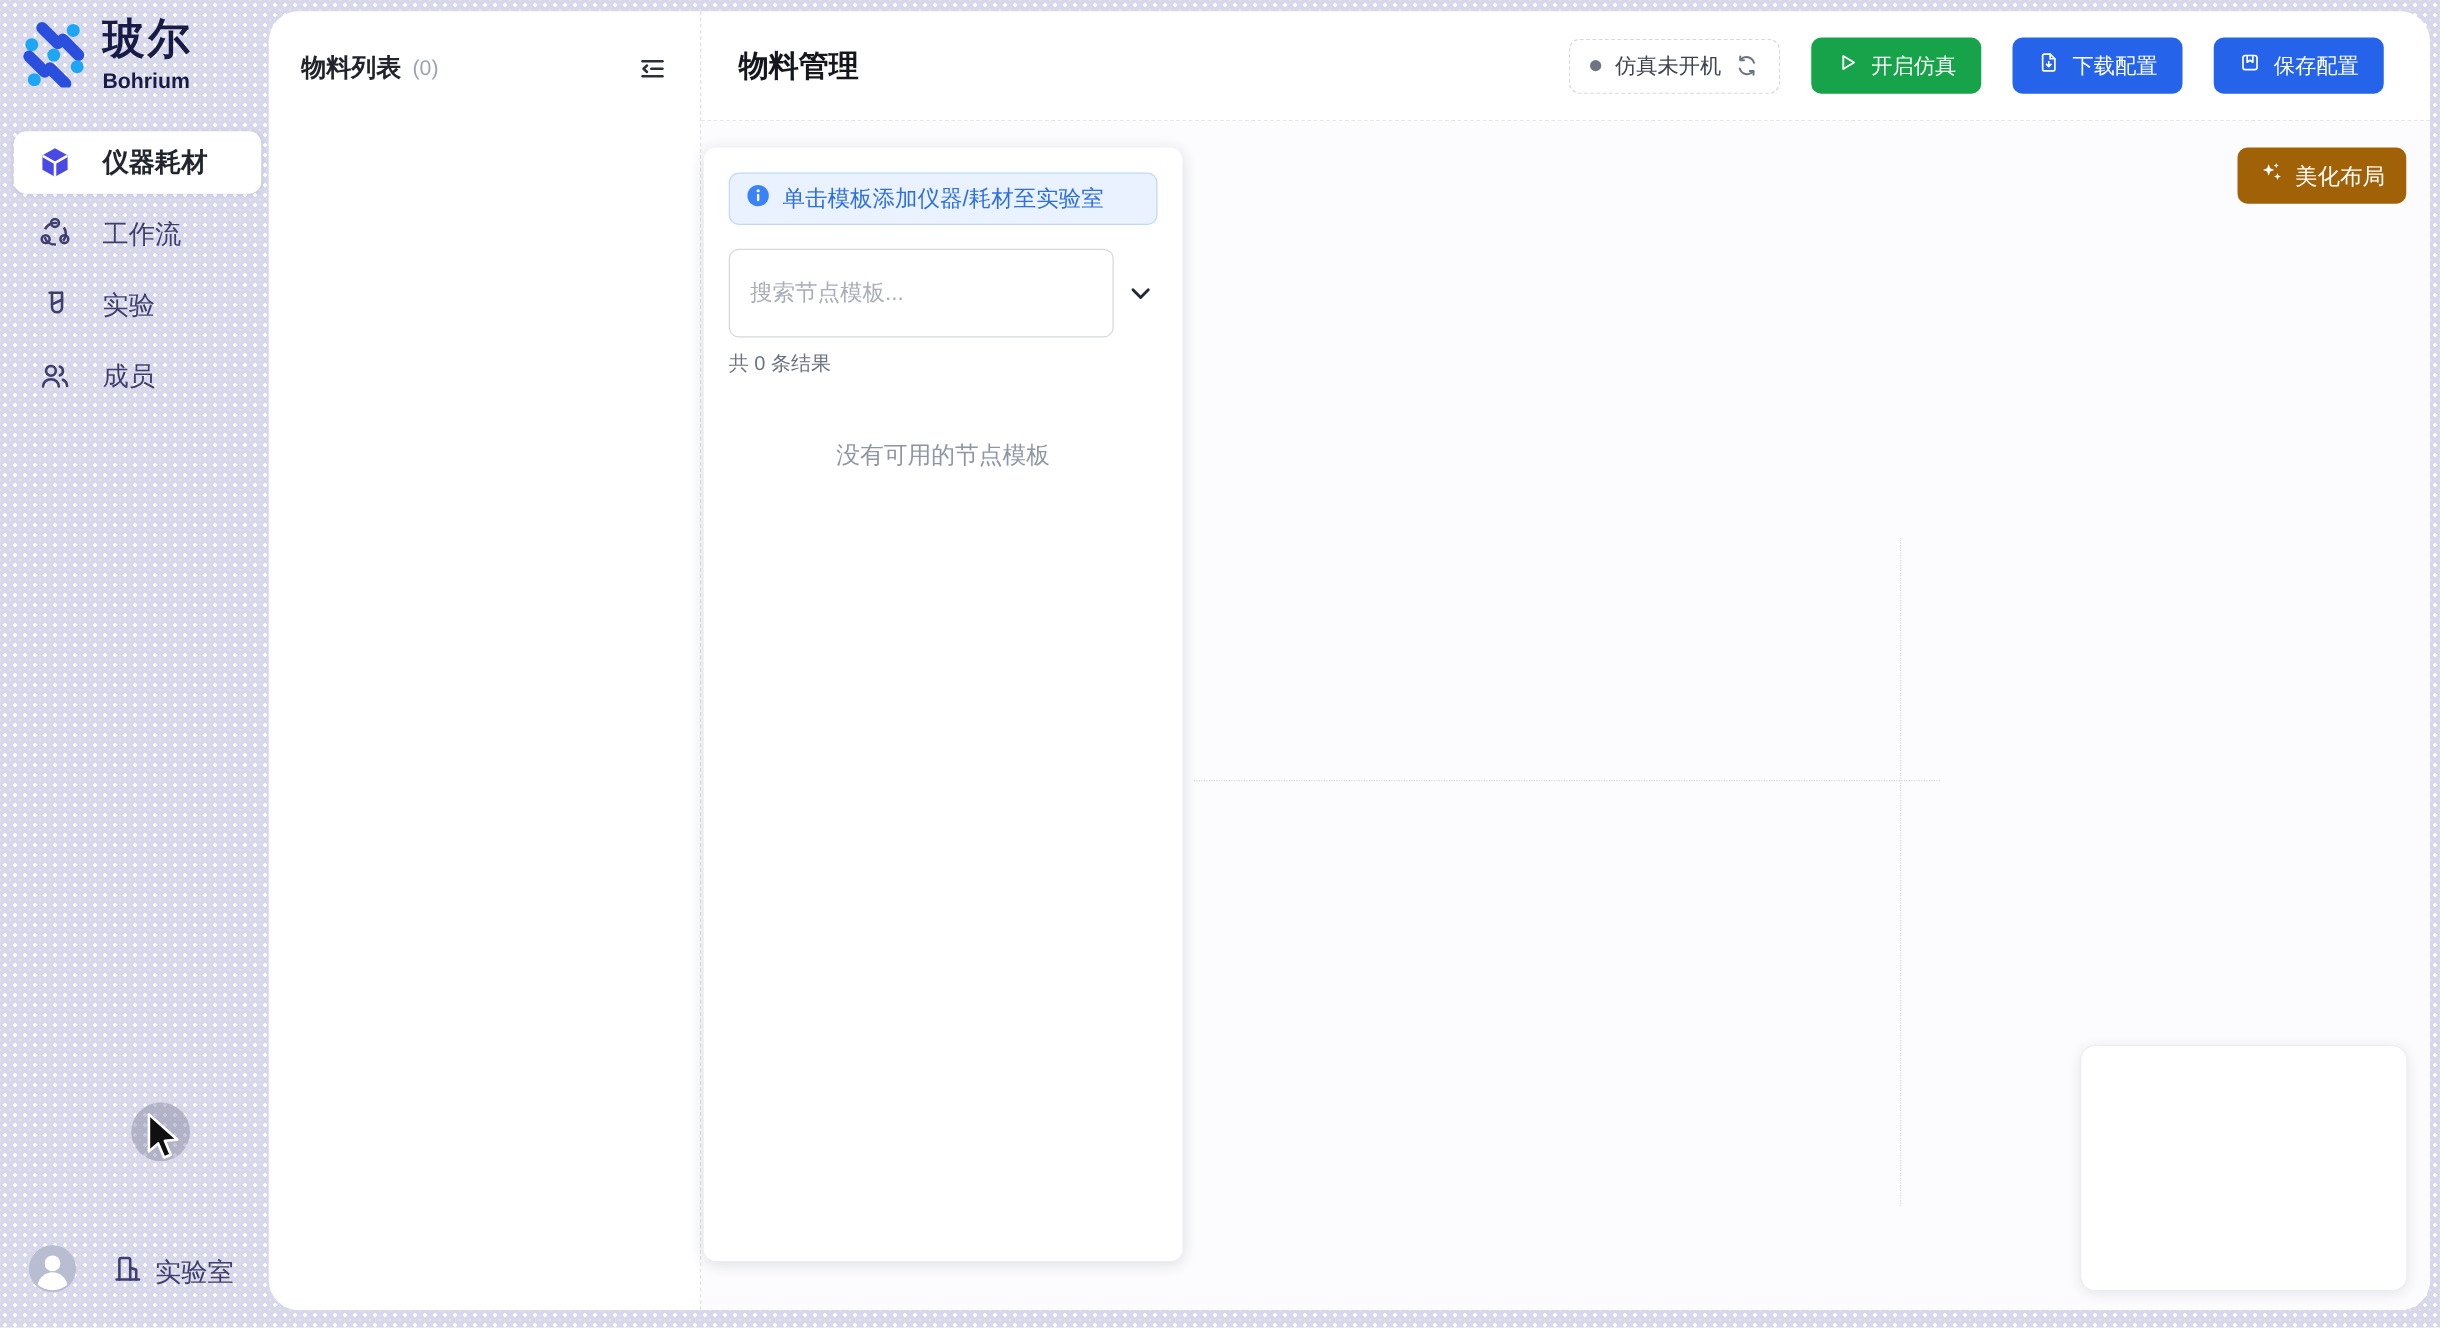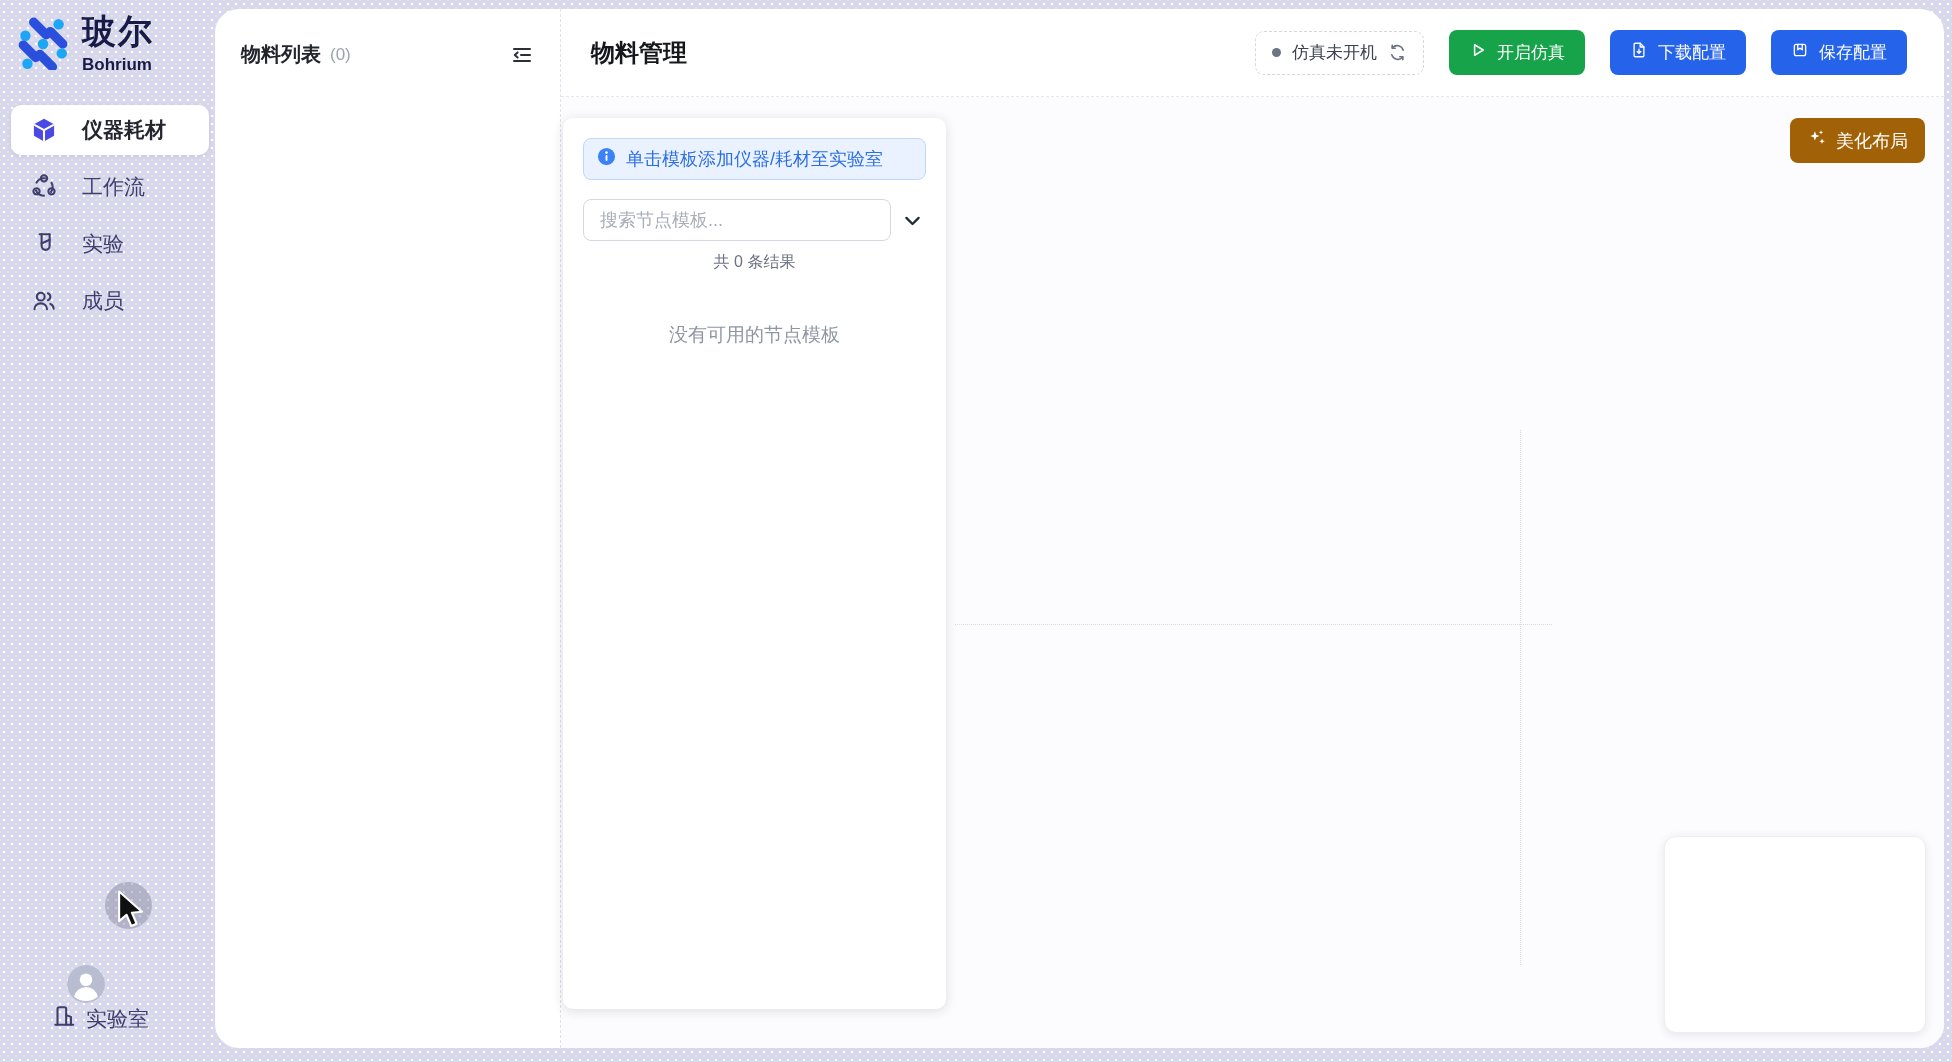--- a/index.html
+++ b/index.html
@@ -19,21 +19,21 @@
   
   .sidebar { position:absolute; left:0; top:0; width:215px; height:1062px; }
   .logo { position:absolute; left:15px; top:16px; display:flex; align-items:flex-start; gap:13px; }
   .logo-text .cn { font-size:34px; font-weight:700; color:#181b45; letter-spacing:2px; line-height:1.1;font-family:Liberation Mono, monospace; }
   .logo-text .en { font-size:17px; font-weight:700; color:#181b45; margin-top:2px; }
   .nav { position:absolute; top:105px; left:11px; width:198px; }
   .nav-item { height:50px; display:flex; align-items:center; padding-left:20px; gap:25px;
               margin-bottom:7px; border-radius:10px; color:#3f3e6d; font-size:21px; cursor:pointer; }
   .nav-item.active { background:#ffffff; color:#23262e; font-weight:700; box-shadow:0 1px 4px rgba(40,40,90,.10); }
   .nav-icon { width:26px; height:26px; flex:0 0 26px; }
-  .user-row { position:absolute; left:23px; bottom:28px; display:flex; align-items:center;flex-direction:column; }
+  .user-row { position:absolute; left:23px; bottom:28px; display:flex; align-items:flex-end; }
   .avatar { width:38px; height:38px; border-radius:50%; overflow:hidden; cursor:pointer; }
   .lab { margin-left:28px; display:flex; align-items:center; gap:9px; color:#3f3e6d; font-size:21px; cursor:pointer; }
 
   
   .card { position:absolute; left:215px; top:9px; width:1729px; height:1039px;
           background:#ffffff; border-radius:24px; display:flex; overflow:hidden; }
 
   .left-panel { width:346px; min-width:346px; border-right:1px dashed #e0e0ec; padding:32px 26px; }
   .lp-header { display:flex; align-items:center; }
   .lp-title { font-size:20px; font-weight:700; color:#21242c; }
@@ -54,25 +54,25 @@
   .btn-green { background:#16a34a; }
   .btn-blue  { background:#2563eb; }
 
   .canvas { flex:1; position:relative; background:#fcfcfe; }
 
   .tpl-panel { position:absolute; left:2px; top:21px; bottom:39px; width:383px; background:#fff;
                border-radius:10px; box-shadow:0 2px 12px rgba(30,35,60,.14); padding:20px; }
   .banner { height:42px; background:#e9f2fe; border:1px solid #bdd8fb; border-radius:8px;
             display:flex; align-items:center; gap:10px; padding:0 13px; color:#2d6fe3; font-size:18px; }
   .search-row { margin-top:19px; display:flex; align-items:center; }
-  .search-input { width:308px; height:42px; border:1px solid #d6d8df; border-radius:8px;
+  .search-input { width:308px; height:71px; border:1px solid #d6d8df; border-radius:8px;
                   padding:0 16px; font-size:18px; color:#333; background:#fff; font-family:inherit; outline:none; }
   .search-input::placeholder { color:#a8adb8; }
   .chevron { margin-left:auto; margin-right:3px; width:21px; height:21px; cursor:pointer; display:flex; }
-  .results { margin-top:11px; text-align:center; font-size:16px; color:#6b7280; }
+  .results { margin-top:11px; text-align:left; font-size:16px; color:#6b7280; }
   .empty { margin-top:49px; text-align:center; font-size:19px; color:#8f96a3; }
 
   .beautify-btn { position:absolute; top:21px; right:19px; height:45px; background:#a16207; color:#fff;
                   border:none; border-radius:8px; display:flex; align-items:center; gap:9px;
                   padding:0 17px; font-size:18px; cursor:pointer; font-family:inherit; }
 
   .minimap { position:absolute; right:18px; bottom:15px; width:262px; height:197px; background:#fff;
              border:1px solid #ededf3; border-radius:12px; box-shadow:0 2px 10px rgba(30,35,60,.10); cursor:pointer; }
 
   .guide-h { position:absolute; left:394px; top:527px; width:597px; height:0; border-top:1.5px dotted #d9d9e7; }

